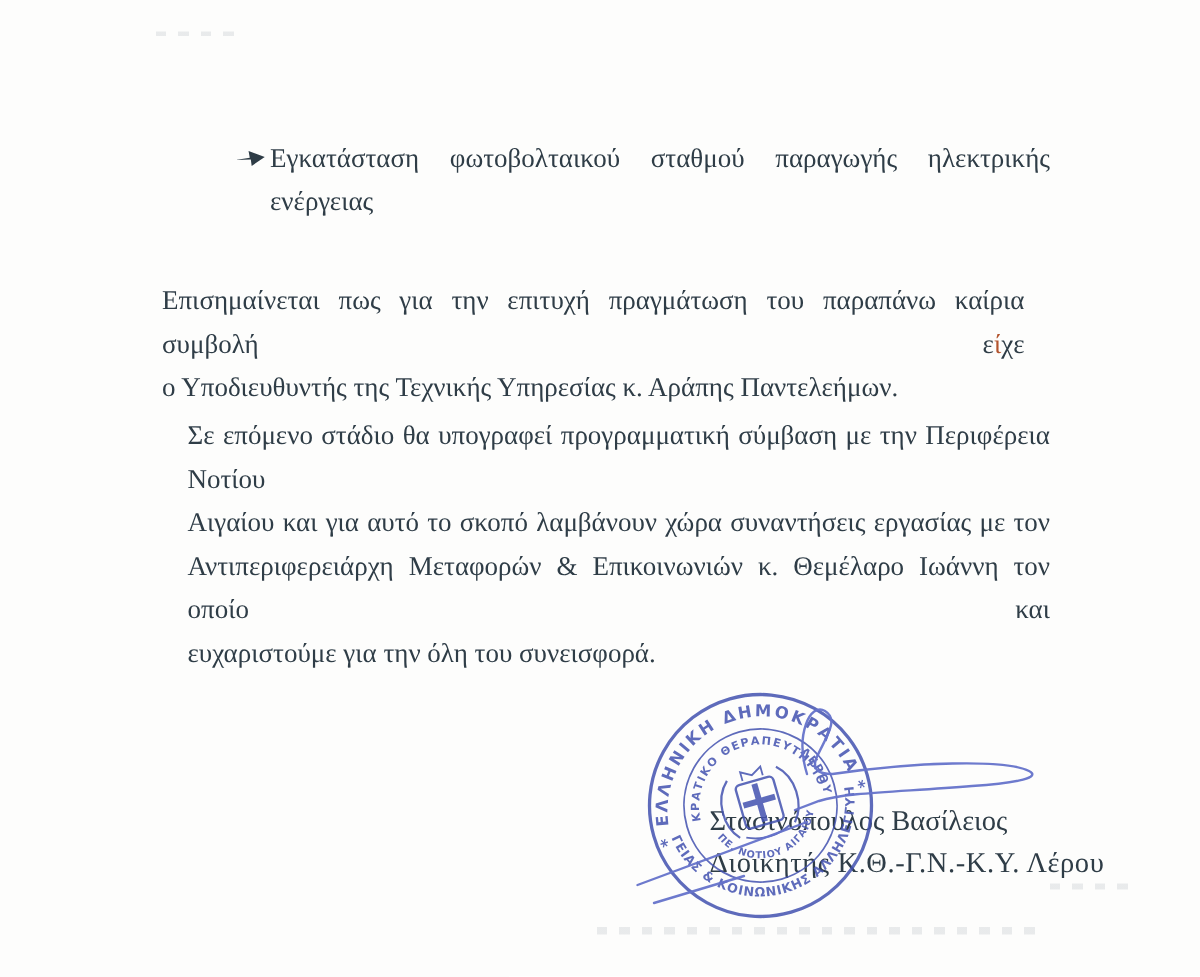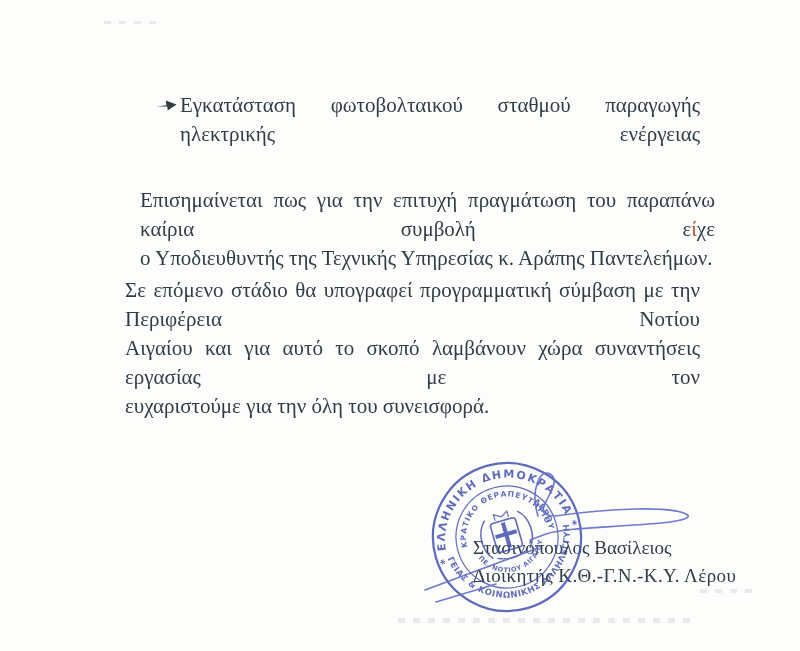--- a/index.html
+++ b/index.html
@@ -7,21 +7,21 @@
   #page {
     position:relative;
     width:800px; height:651px;
     background:#fdfdfc;
     overflow:hidden;
     font-family:"Liberation Serif","DejaVu Serif",serif;
     color:#2f3d47;
   }
   .abs { position:absolute; }
   .doc-line {
-    font-size:21px;
+    font-size:18px;
     line-height:29px;
     white-space:normal;
   }
   .jl { text-align:justify; text-align-last:justify; }
   .bullet-text { margin-left:23px; width:520px; }
   .para { width:575px; }
   .sig-text { font-size:19px; line-height:24px; white-space:nowrap; }
   .stamp-svg { opacity:.85; }
   .sig-svg { opacity:.95; }
   .noise {
@@ -37,28 +37,29 @@
 
   <div class="abs" style="left:157px; top:91px; width:543px;">
     <svg class="abs" style="left:0; top:7px;" width="20" height="14" viewBox="0 0 20 14" aria-hidden="true">
       <path d="M0 8.6 L9.5 7.2 L8.7 2.6 L19.5 6.6 L10.8 12.6 L10.2 8.4 Z" fill="#2e3c46"></path>
     </svg>
     <div class="bullet-text">
       <div class="doc-line jl">Εγκατάσταση φωτοβολταικού σταθμού παραγωγής ηλεκτρικής ενέργειας</div>
     </div>
   </div>
 
-  <div class="abs para" style="left:140px; top:186px;">
+  <div class="abs para" style="left:108px; top:186px;">
     <div class="doc-line jl"><span>Επισημαίνεται πως για την επιτυχή πραγμάτωση του παραπάνω καίρια συμβολή ε</span><span style="color: rgb(179, 84, 46);">ί</span><span>χε</span></div>
     <div class="doc-line">ο Υποδιευθυντής της Τεχνικής Υπηρεσίας κ. Αράπης Παντελεήμων.</div>
   </div>
 
   <div class="abs para" style="left:125px; top:276px;">
     <div class="doc-line jl">Σε επόμενο στάδιο θα υπογραφεί προγραμματική σύμβαση με την Περιφέρεια Νοτίου</div>
     <div class="doc-line jl">Αιγαίου και για αυτό το σκοπό λαμβάνουν χώρα συναντήσεις εργασίας με τον</div>
+    <div class="doc-line jl">Αντιπεριφερειάρχη Μεταφορών &amp; Επικοινωνιών κ. Θεμέλαρο Ιωάννη τον οποίο και</div>
     <div class="doc-line">ευχαριστούμε για την όλη του συνεισφορά.</div>
   </div>
 
   <div class="abs sig-text" style="left:473px; top:564px; letter-spacing:.4px;">Διοικητής Κ.Θ.-Γ.Ν.-Κ.Υ. Λέρου</div>
   <div class="abs sig-text" style="left:473px; top:536px;">Στασινόπουλος Βασίλειος</div>
 
   <svg class="abs stamp-svg" style="left: 422px; top: 452px; color: rgb(67, 82, 176);" width="170" height="170" viewBox="0 0 170 170">
     <defs>
       <path id="ot" d="M 23 100 A 63 63 0 1 1 147 100"></path>
       <path id="ob" d="M 22 90 A 63.5 63.5 0 0 0 148 90"></path>

